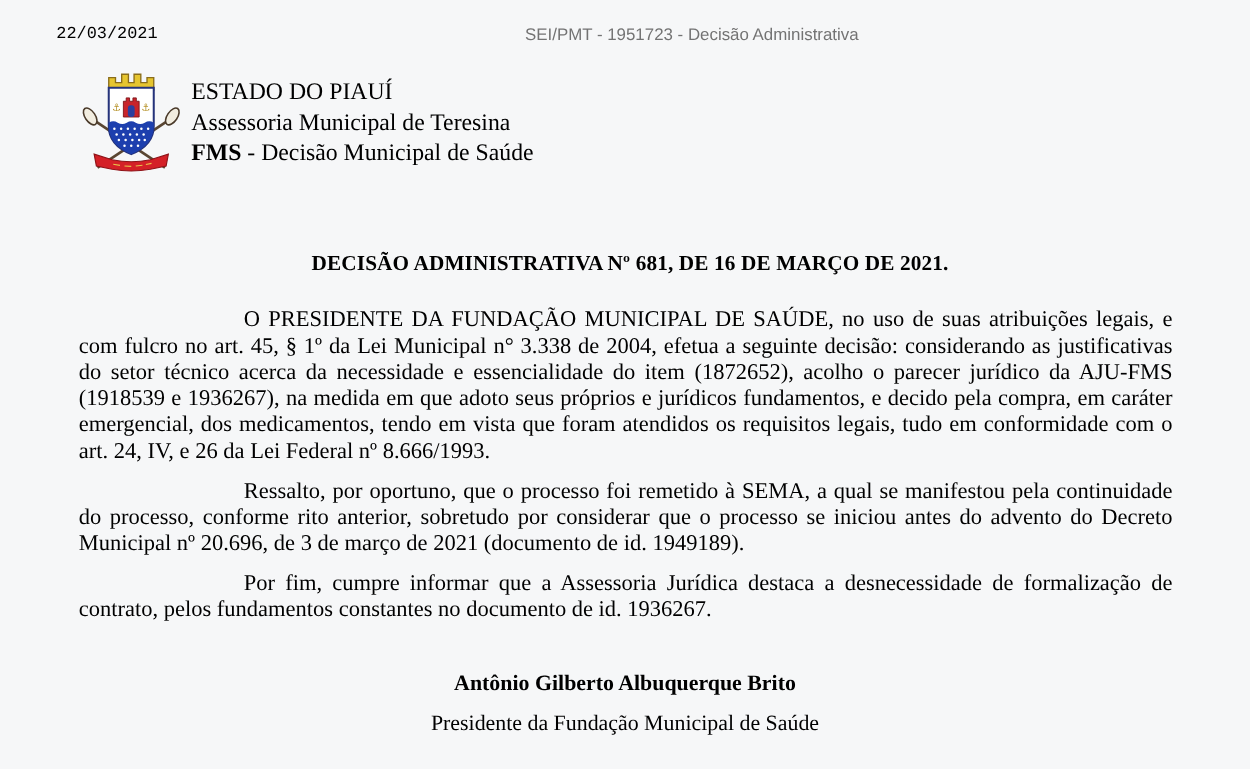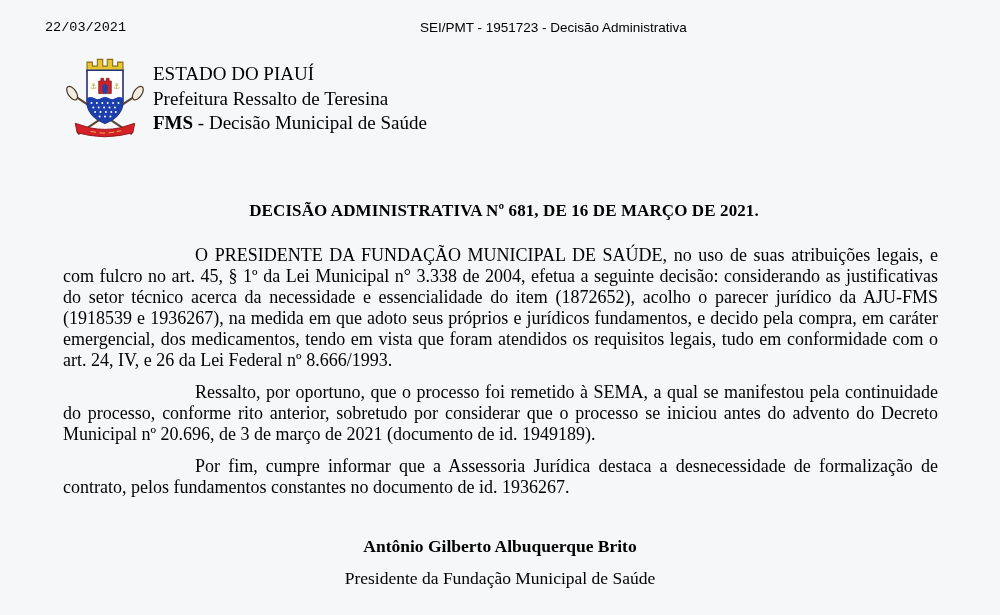--- a/index.html
+++ b/index.html
@@ -24,21 +24,21 @@
     font-family: Liberation Mono, monospace;
     font-size: 13.5px;
     color: #000000;
   }
   .print-header-ref {
     position: absolute;
     left: 420px;
     top: 20px;
     font-family: "Liberation Sans", sans-serif;
     font-size: 13.5px;
-    color: #000000;
+    color: #737373;
   }
 
   
   .letterhead {
     position: absolute;
     left: 60px;
     top: 54px;
     display: flex;
     align-items: center;
   }
@@ -149,21 +149,21 @@
     <path d="M17 77 L33 82 Q50 85.5 67 82 L83 77 L81 87.5 L67 90.5 Q50 93.5 33 90.5 L19 87.5 Z" fill="#d42027" stroke="#8f1318" stroke-width="1"></path>
     <g stroke="#e8c24a" stroke-width="1">
       <line x1="34" y1="86" x2="40" y2="87"></line>
         <line x1="44" y1="87.6" x2="50" y2="87.9"></line>
         <line x1="54" y1="87.6" x2="60" y2="86.9"></line>
         <line x1="63" y1="86.2" x2="68" y2="85.2"></line>
     </g>
   </svg>
   <div class="letterhead-text">
     <div>ESTADO DO PIAUÍ</div>
-    <div>Prefeitura Ressalto de Teresina</div>
+    <div>Assessoria Municipal de Teresina</div>
     <div><span class="org-abbr">FMS</span><span> - Decisão Municipal de Saúde</span></div>
   </div>
 </div>
 
 <div class="doc-title">DECISÃO ADMINISTRATIVA Nº 681, DE 16 DE MARÇO DE 2021.</div>
 
 <div class="doc-body">
   <p>O PRESIDENTE DA FUNDAÇÃO MUNICIPAL DE SAÚDE, no uso de suas atribuições legais, e com fulcro no art. 45, § 1º da Lei Municipal n° 3.338 de 2004, efetua a seguinte decisão: considerando as justificativas do setor técnico acerca da necessidade e essencialidade do item (1872652), acolho o parecer jurídico da AJU-FMS (1918539 e 1936267), na medida em que adoto seus próprios e jurídicos fundamentos, e decido pela compra, em caráter emergencial, dos medicamentos, tendo em vista que foram atendidos os requisitos legais, tudo em conformidade com o art. 24, IV, e 26 da Lei Federal nº 8.666/1993.</p>
   <p>Ressalto, por oportuno, que o processo foi remetido à SEMA, a qual se manifestou pela continuidade do processo, conforme rito anterior, sobretudo por considerar que o processo se iniciou antes do advento do Decreto Municipal nº 20.696, de 3 de março de 2021 (documento de id. 1949189).</p>
   <p>Por fim, cumpre informar que a Assessoria Jurídica destaca a desnecessidade de formalização de contrato, pelos fundamentos constantes no documento de id. 1936267.</p>

